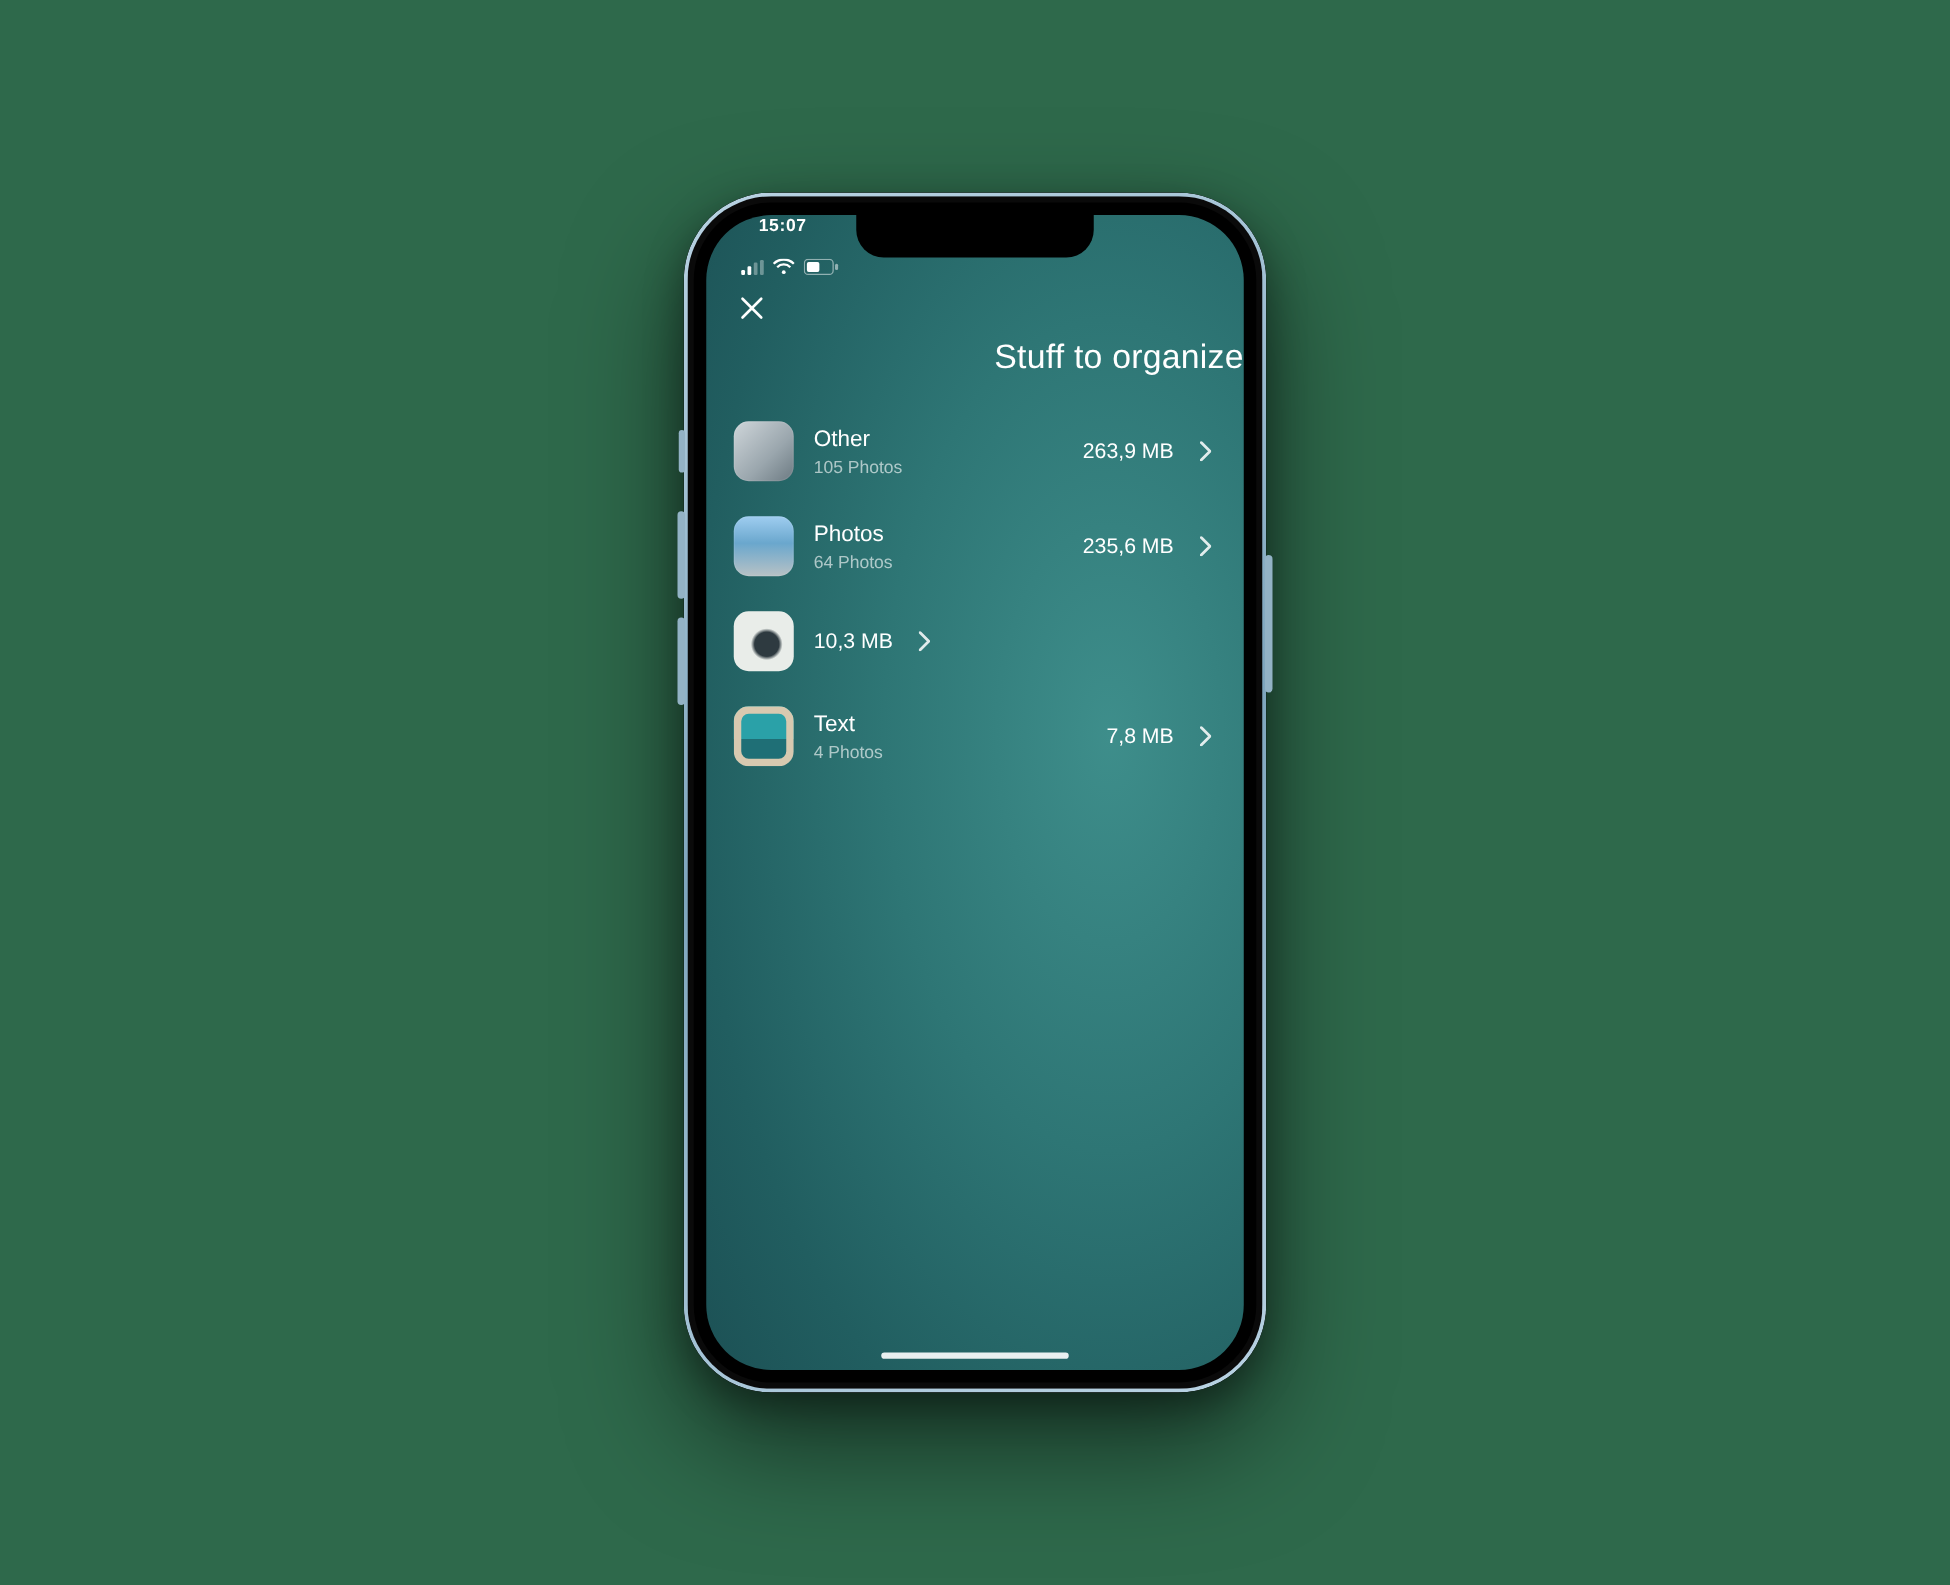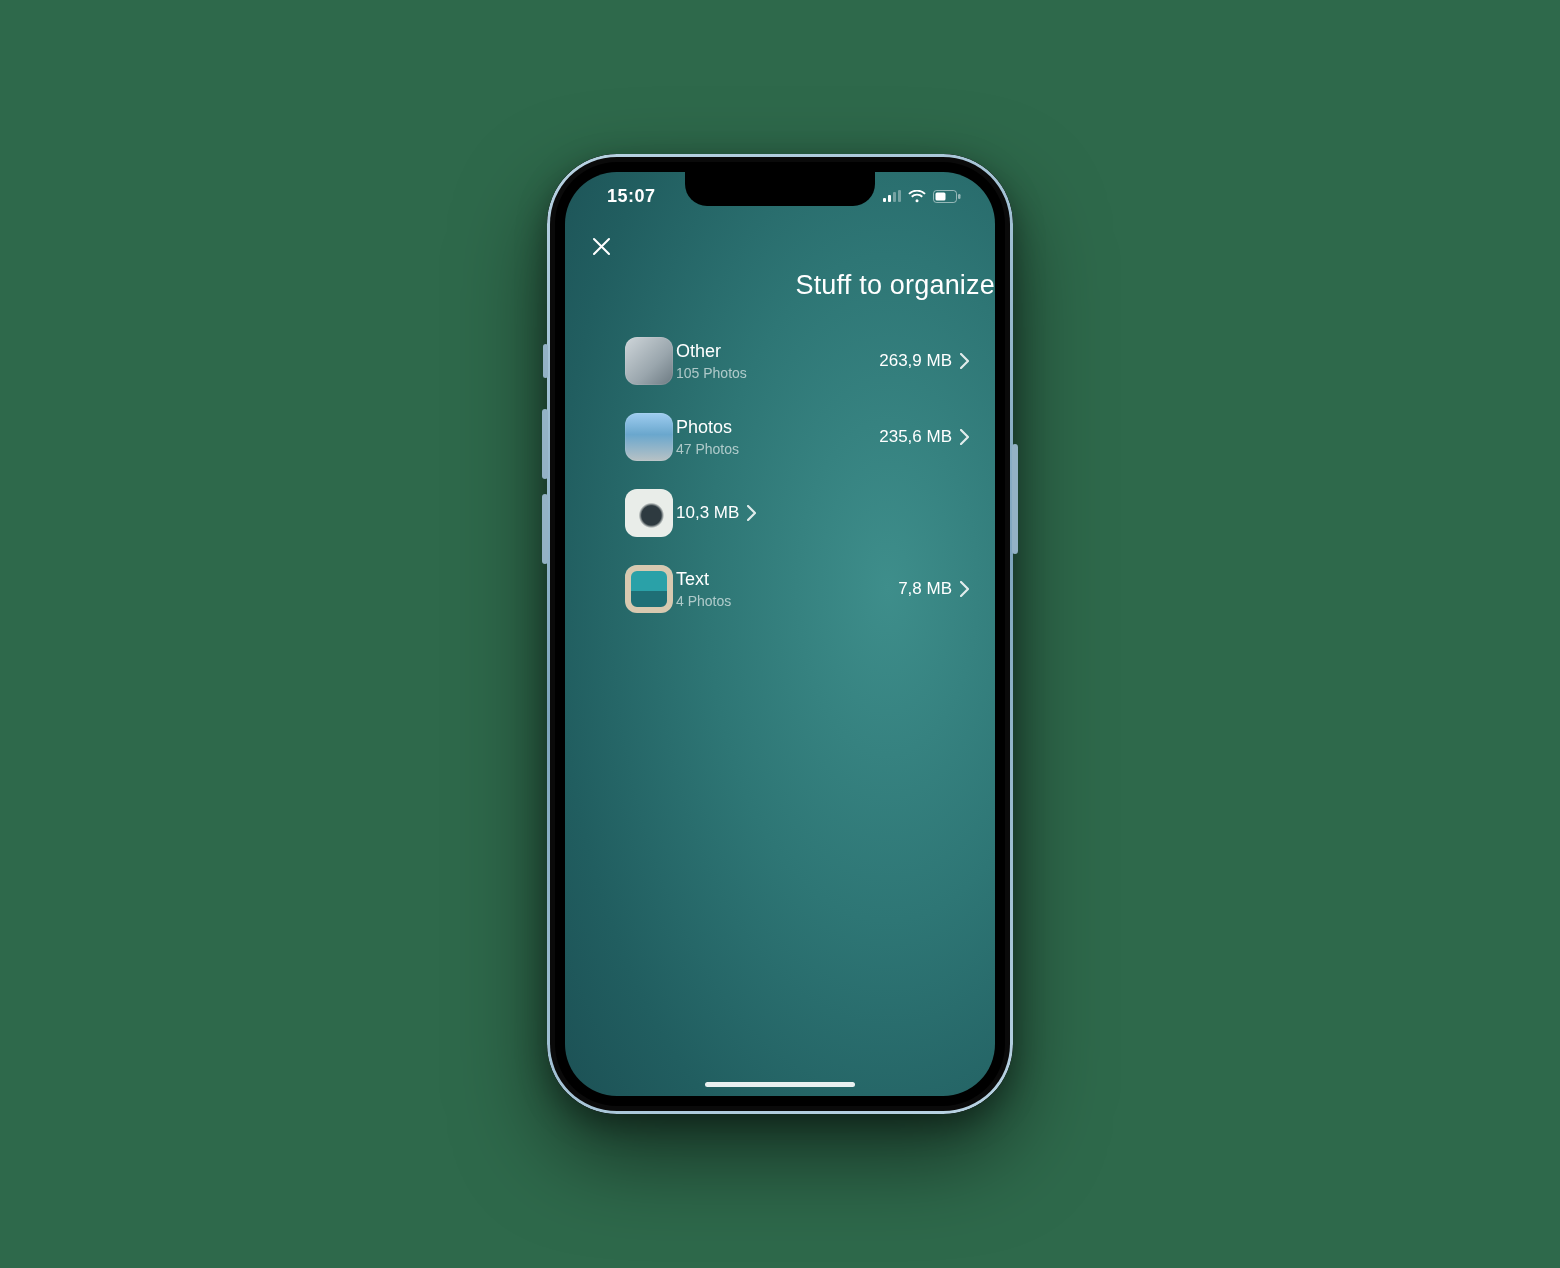--- a/index.html
+++ b/index.html
@@ -86,26 +86,26 @@
     border-radius: 3px;
     background: rgba(255,255,255,0.9);
   }
 
   
   .statusbar {
     position: absolute;
     top: 0; left: 0; right: 0;
     height: 48px;
     display: flex;
-    align-items: center;
     justify-content: space-between;
     padding: 0 28px;
-    font-size: 18px;
+    font-size: 14px;
     font-weight: 600;
     z-index: 4;
+    flex-direction: column;
   }
   .statusbar .left { padding-left: 14px; letter-spacing: 0.5px; }
   .statusbar .right { display: flex; align-items: center; gap: 7px; padding-right: 6px; }
 
   .cell-bars { display: flex; align-items: flex-end; gap: 2px; height: 12px; }
   .cell-bars span { width: 3px; background: rgba(255,255,255,0.35); border-radius: 1px; }
   .cell-bars span:nth-child(1){height:4px}
   .cell-bars span:nth-child(2){height:7px}
   .cell-bars span:nth-child(3){height:10px}
   .cell-bars span:nth-child(4){height:12px}
@@ -136,24 +136,23 @@
     font-size: 27px;
     font-weight: 500;
     letter-spacing: 0.2px;
     margin-top: 6px;
     margin-bottom: 22px;
   }
   .list { padding: 0 22px; }
   .row {
     display: flex;
     align-items: center;
-    gap: 3px;
+    gap: 16px;
     padding: 14px 0;
     cursor: pointer;
-    margin-left: 38px;
   }
   .thumb {
     width: 48px; height: 48px;
     border-radius: 12px;
     flex: 0 0 48px;
     background-size: cover;
     background-position: center;
     box-shadow: inset 0 0 0 1px rgba(255,255,255,0.08);
   }
   .thumb.other    { background: linear-gradient(135deg,#cfd6da 0%, #9aa6ad 60%, #6c7a82 100%); }
@@ -230,21 +229,21 @@
     <div class="chevron">
       <svg width="9" height="16" viewBox="0 0 9 16">
                 <path d="M1 1l7 7-7 7" fill="none" stroke="currentColor" stroke-width="2.2" stroke-linecap="round" stroke-linejoin="round"></path>
               </svg>
     </div>
   </div>
           <div class="row">
     <div class="thumb travel"></div>
     <div class="labels">
       <div class="row-title">Photos</div>
-      <div class="row-sub">47 Photos</div>
+      <div class="row-sub">64 Photos</div>
     </div>
     <div class="row-size">235,6 MB</div>
     <div class="chevron">
       <svg width="9" height="16" viewBox="0 0 9 16">
                 <path d="M1 1l7 7-7 7" fill="none" stroke="currentColor" stroke-width="2.2" stroke-linecap="round" stroke-linejoin="round"></path>
               </svg>
     </div>
   </div>
           <div class="row">
     <div class="thumb food"></div>

